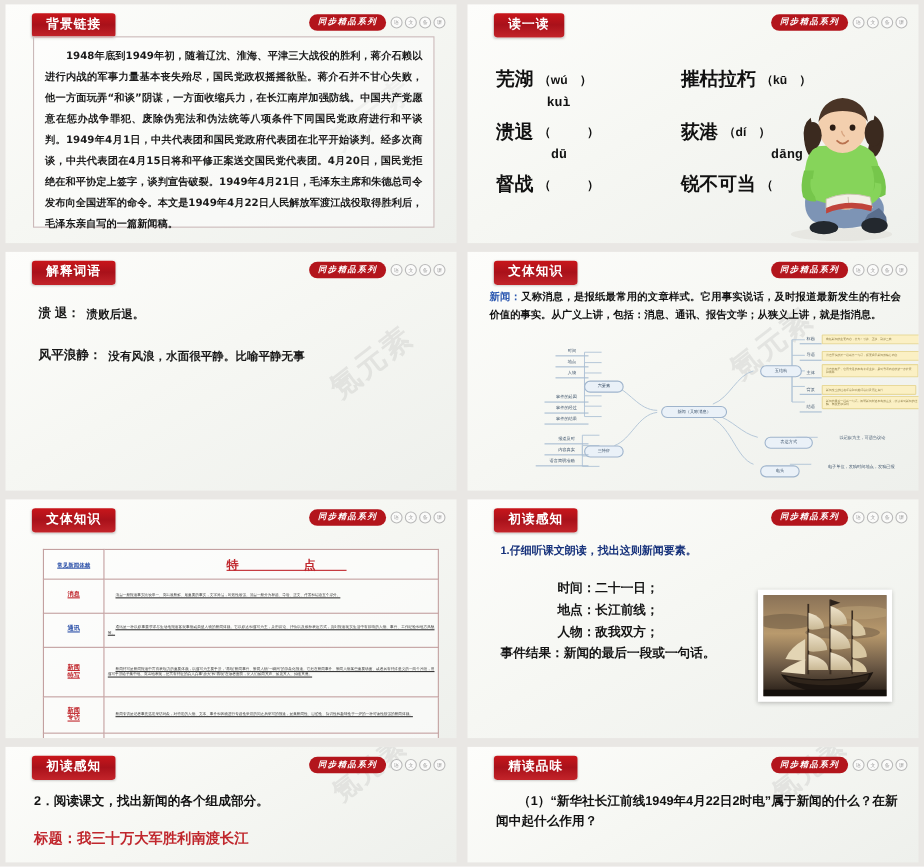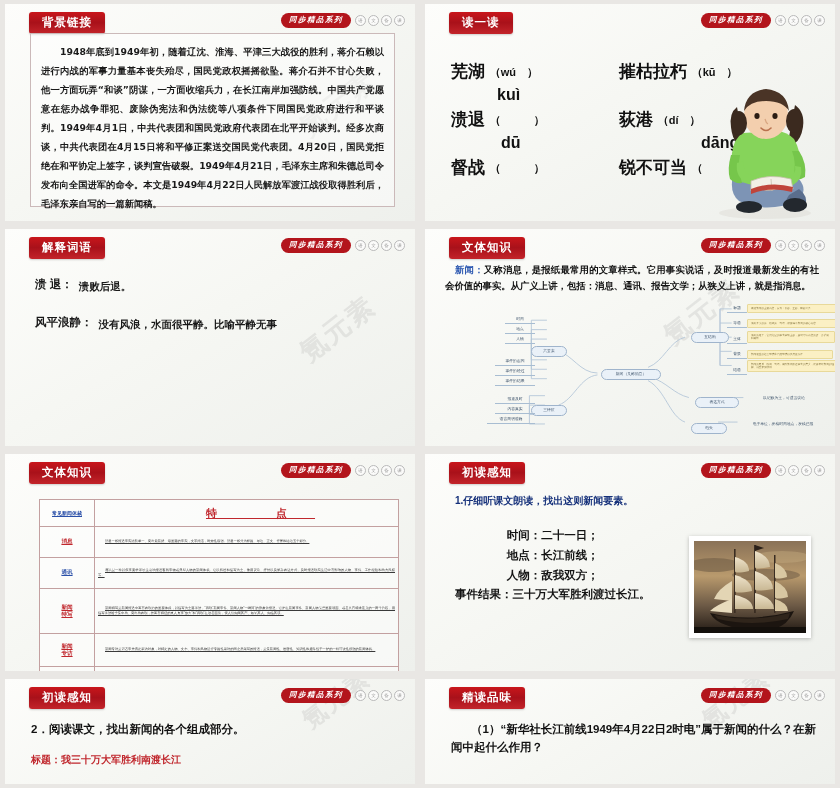--- a/index.html
+++ b/index.html
@@ -119,24 +119,24 @@
     font-family: "DejaVu Sans", "Liberation Sans", sans-serif;
   }
   
   .pinyin-wrap { position: absolute; left: 26px; top: 34px; right: 10px; }
   .pinyin-row { display: flex; margin-bottom: 3px; text-align: center; }
   .pinyin-cell { width: 168px; position: relative; height: 45px; }
   .pinyin-cell.wide { width: 200px; }
   .py-top {
     position: absolute;
     top: 0;
-    font-size: 16px;
+    font-size: 12px;
     font-weight: 700;
     color: #111;
-    font-family: Liberation Sans, sans-serif;
+    font-family: Liberation Mono, monospace;
   }
   .py-main {
     position: absolute;
     bottom: 0;
     font-size: 17px;
     font-weight: 700;
     color: #111;
     white-space: nowrap;
   }
   .py-inline {
@@ -170,21 +170,21 @@
     position: absolute;
     left: 20px;
     top: 33px;
     right: 16px;
     font-size: 9.4px;
     line-height: 1.75;
     font-weight: 700;
     color: #111;
     text-align: justify;
   }
-  .intro-key { color: #2b57b0; margin-left: 10px; }
+  .intro-key { color: #2b57b0; }
   .mindmap {
     position: absolute;
     left: 48px;
     top: 78px;
     right: 8px;
     bottom: 6px;
   }
   .mm-node {
     position: absolute;
     border: 0.8px solid #9fb4cc;
@@ -311,21 +311,21 @@
     right: 16px;
     font-size: 11.5px;
     font-weight: 700;
     color: #111;
     line-height: 1.55;
   }
   .strip-sub {
     position: absolute;
     left: 26px;
     top: 74px;
-    font-size: 10px;
+    font-size: 13px;
     font-weight: 700;
     color: #c0272d;
   }
 </style>
 </head>
 <body>
 
 <div class="deck">
 
   <div class="slide">
@@ -603,21 +603,21 @@
           <div class="brand-dot">文</div>
           <div class="brand-dot">备</div>
           <div class="brand-dot">课</div>
         </div>
       </div>
       <div class="q-head">1.仔细听课文朗读，找出这则新闻要素。</div>
       <div class="facts">
         <div class="fact-line">时间：二十一日；</div>
         <div class="fact-line">地点：长江前线；</div>
         <div class="fact-line">人物：敌我双方；</div>
-        <div class="fact-line">事件结果：三十万大军胜利渡过长江。</div>
+        <div class="fact-line">事件结果：新闻的最后一段或一句话。</div>
       </div>
       <div class="ship-frame">
         <div class="ship-img">
           <svg width="100%" height="100%" viewBox="0 0 112 92" preserveAspectRatio="none">
             <defs>
               <linearGradient id="sky" x1="0" y1="0" x2="0" y2="1">
                 <stop offset="0%" stop-color="#8a7257"></stop>
                 <stop offset="38%" stop-color="#b99a6d"></stop>
                 <stop offset="70%" stop-color="#6d5a46"></stop>
                 <stop offset="100%" stop-color="#221a14"></stop>

